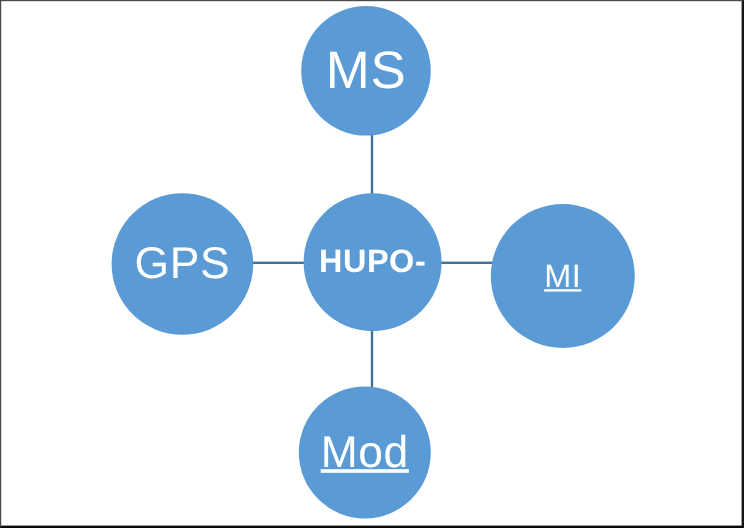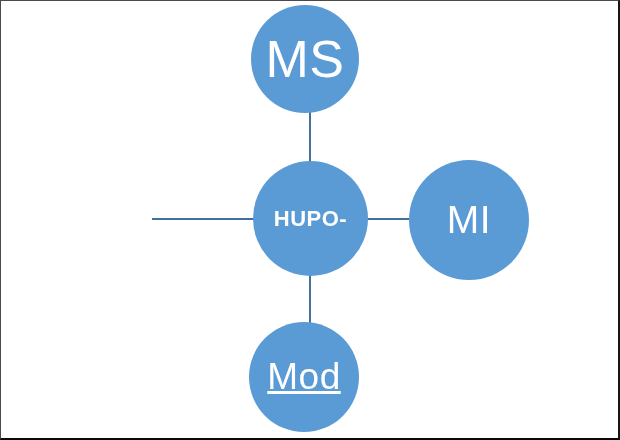--- a/index.html
+++ b/index.html
@@ -53,51 +53,52 @@
     z-index: 2;
     font-weight: normal;
     letter-spacing: 0.5px;
   }
 
   .node-top {
     left: 250px;
     top: 4px;
     width: 108px;
     height: 108px;
-    font-size: 52px;
+    font-size: 44px;
   }
   .node-left {
     left: 92px;
     top: 160px;
     width: 118px;
     height: 118px;
     font-size: 37px;
   }
   .node-right {
     left: 408px;
-    top: 159px;
+    top: 169px;
     width: 120px;
     height: 120px;
-    font-size: 39px;
+    font-size: 27px;
+    text-decoration: underline;
   }
   .node-bottom {
     left: 248px;
     top: 321px;
     width: 110px;
     height: 110px;
     font-size: 37px;
     text-decoration: underline;
   }
   .node-center {
     left: 252px;
     top: 160px;
     width: 115px;
     height: 115px;
     font-weight: bold;
-    font-size: 22px;
+    font-size: 27px;
     line-height: 1.25;
     letter-spacing: 0.5px;
   }
   .node-center .center-label {
     display: block;
   }
 </style>
 </head>
 <body>
 
@@ -111,20 +112,23 @@
   </div>
 
   <div class="node node-right">
     <span>MI</span>
   </div>
 
   <div class="node node-bottom">
     <span>Mod</span>
   </div>
 
+  <div class="node node-left">
+    <span>GPS</span>
+  </div>
 
   <div class="node node-center">
     <span>
       <span class="center-label">HUPO-</span>
     </span>
   </div>
 
 </div>
 
 </body></html>

